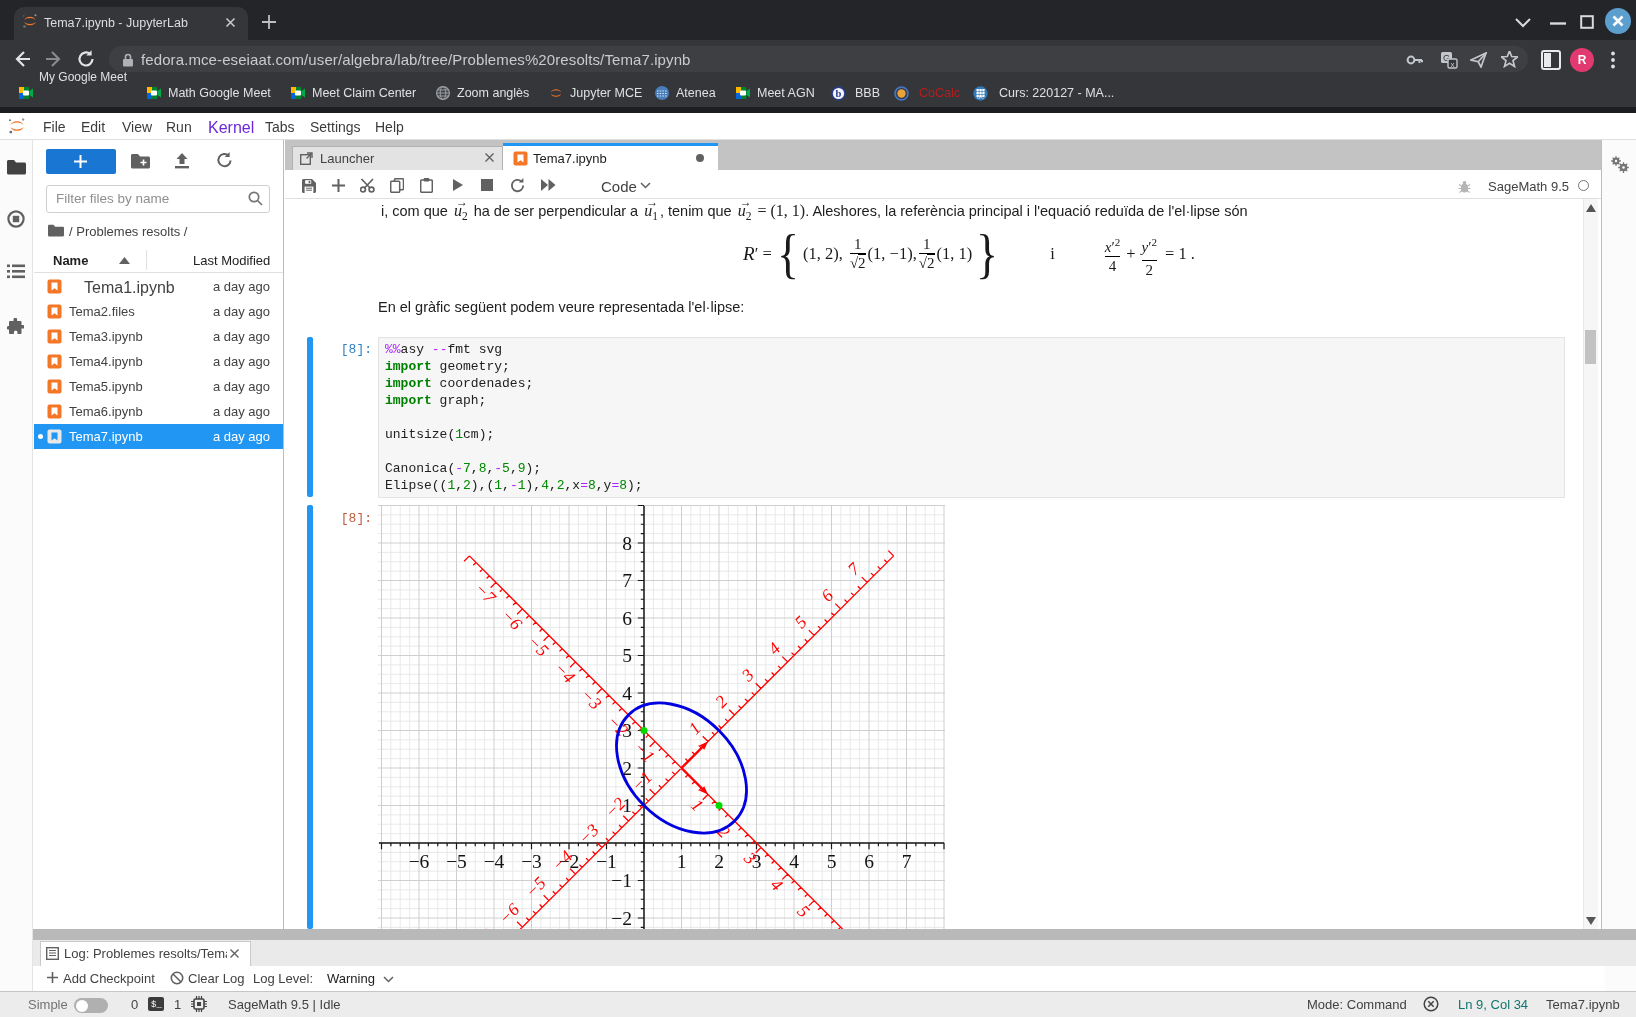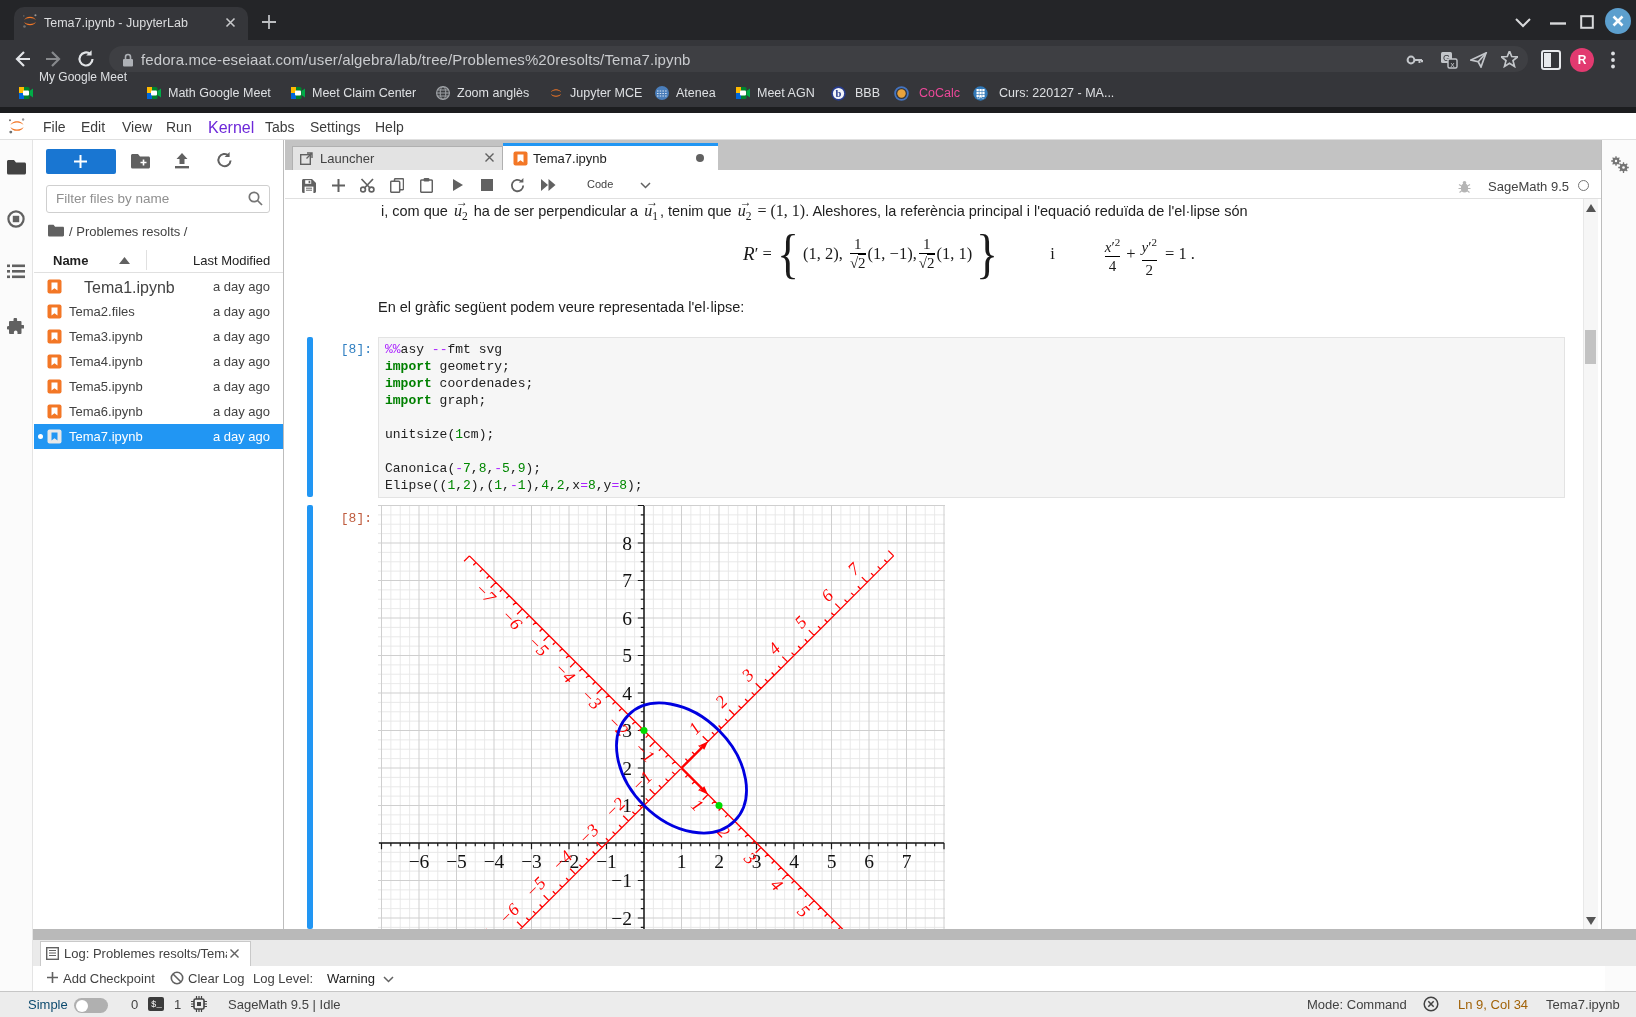--- a/index.html
+++ b/index.html
@@ -137,21 +137,21 @@
 <svg class="a" style="left:831px;top:86px" width="15" height="15">
     <circle cx="7.5" cy="7.5" r="7.2" fill="#283c8e"></circle>
     <circle cx="7.5" cy="7.5" r="5.6" fill="#f2f4fa"></circle>
     <text x="7.5" y="11.2" font-size="10.5" font-weight="bold" text-anchor="middle" fill="#283c8e" font-family="Liberation Serif">b</text>
   </svg>
 <div class="a" style="left:855px;top:86px;font-size:12.5px;color:#dee0e3">BBB</div>
 <svg class="a" style="left:894px;top:86px" width="15" height="15">
     <circle cx="7.5" cy="7.5" r="6.4" fill="none" stroke="#4474c0" stroke-width="1.8"></circle>
     <circle cx="7.5" cy="7.5" r="4.2" fill="#e8a33d"></circle>
   </svg>
-<div class="a" style="left:919px;top:86px;font-size:12.5px;color:#ec4899">CoCalc</div>
+<div class="a" style="left:919px;top:86px;font-size:12.5px;color:#b91c1c">CoCalc</div>
 <svg class="a" style="left:973px;top:86px" width="15" height="15">
     <circle cx="7.5" cy="7.5" r="7.2" fill="#3279b8"></circle>
     <g fill="#fff">
       <rect x="3.5" y="3" width="2.3" height="2.3"></rect>
       <rect x="6.4" y="3" width="2.3" height="2.3"></rect>
       <rect x="9.3" y="3" width="2.3" height="2.3"></rect>
       <rect x="3.5" y="5.9" width="2.3" height="2.3"></rect>
       <rect x="6.4" y="5.9" width="2.3" height="2.3"></rect>
       <rect x="9.3" y="5.9" width="2.3" height="2.3"></rect>
       <rect x="3.5" y="8.8" width="2.3" height="2.3"></rect>
@@ -324,21 +324,21 @@
     <rect x="0" y="0" width="12" height="12" fill="#616161"></rect>
   </svg>
 <svg class="a" style="left:510px;top:178px" width="15" height="15">
     <path d="M13.2 7.5a5.7 5.7 0 1 1-1.9-4.2" stroke="#616161" stroke-width="1.8" fill="none"></path>
     <path d="M13.4 0v4.6H8.8z" fill="#616161"></path>
   </svg>
 <svg class="a" style="left:540px;top:179px" width="16" height="12">
     <path d="M1 0L8 6L1 12z" fill="#616161"></path>
     <path d="M8.5 0L15.5 6L8.5 12z" fill="#616161"></path>
   </svg>
-<div class="a" style="left:587px;top:178px;font-size:11px;color:#424242">Code</div>
+<div class="a" style="left:601px;top:178px;font-size:15px;color:#424242">Code</div>
 <svg class="a" style="left:640px;top:182px" width="11" height="7">
     <path d="M1 1L5.5 5.5L10 1" stroke="#616161" stroke-width="1.5" fill="none"></path>
   </svg>
 <svg class="a" style="left:1458px;top:180px" width="13" height="13">
     <ellipse cx="6.5" cy="8" rx="3.6" ry="4.5" fill="#b5b5b5"></ellipse>
     <circle cx="6.5" cy="2.8" r="1.8" fill="#b5b5b5"></circle>
     <path d="M1 4.5L3.5 6M12 4.5L9.5 6M0.5 8.5h3M12.5 8.5h-3M1.5 12.5L4 10.5M11.5 12.5L9 10.5" stroke="#b5b5b5" stroke-width="1.1"></path>
   </svg>
 <div class="a" style="left:1440px;top:179px;width:129px;text-align:right;font-size:13px;color:#424242">SageMath 9.5</div>
 <div class="a" style="left:1578px;top:180px;width:11px;height:11px;border:1.6px solid #757575;border-radius:50%"></div>
@@ -497,33 +497,33 @@
     <circle cx="7" cy="7" r="5.7" fill="none" stroke="#616161" stroke-width="1.6"></circle>
     <path d="M3 3L11 11" stroke="#616161" stroke-width="1.6"></path>
   </svg>
 <div class="a" style="left:188px;top:971px;font-size:13px;color:#424242">Clear Log</div>
 <div class="a" style="left:253px;top:971px;font-size:13px;color:#424242">Log Level:</div>
 <div class="a" style="left:327px;top:971px;font-size:13px;color:#212121">Warning</div>
 <svg class="a" style="left:383px;top:976px" width="11" height="7">
     <path d="M1 1L5.5 5.5L10 1" stroke="#616161" stroke-width="1.5" fill="none"></path>
   </svg>
 <div class="a" style="left:0;top:991px;width:1636px;height:26px;background:#ececec;border-top:1px solid #c6c6c6"></div>
-<div class="a" style="left:28px;top:997px;font-size:13px;color:#0c4a6e">Simple</div>
+<div class="a" style="left:28px;top:997px;font-size:13px;color:#737373">Simple</div>
 <div class="a" style="left:74px;top:998px;width:34px;height:15px;border-radius:8px;background:#b0b0b0"></div>
 <div class="a" style="left:76px;top:999.5px;width:12px;height:12px;border-radius:50%;background:#fff"></div>
 <div class="a" style="left:131px;top:997px;font-size:13px;color:#424242">0</div>
 <svg class="a" style="left:148px;top:997px" width="16" height="14">
     <rect width="16" height="14" rx="2" fill="#3b3b3b"></rect>
     <text x="3" y="10" font-size="9" fill="#fff" font-family="Liberation Mono">$_</text>
   </svg>
 <div class="a" style="left:174px;top:997px;font-size:13px;color:#424242">1</div>
 <svg class="a" style="left:191px;top:996px" width="16" height="16">
     <rect x="3" y="3" width="10" height="10" rx="1.5" fill="none" stroke="#424242" stroke-width="1.6"></rect>
     <rect x="6" y="6" width="4" height="4" fill="#424242"></rect>
     <path d="M5.5 0v3M8 0v3M10.5 0v3M5.5 13v3M8 13v3M10.5 13v3M0 5.5h3M0 8h3M0 10.5h3M13 5.5h3M13 8h3M13 10.5h3" stroke="#424242" stroke-width="1.2"></path>
   </svg>
 <div class="a" style="left:228px;top:997px;font-size:13px;color:#424242">SageMath 9.5 | Idle</div>
 <div class="a" style="left:1307px;top:997px;font-size:13px;color:#424242">Mode: Command</div>
 <svg class="a" style="left:1423px;top:996px" width="16" height="16">
     <circle cx="8" cy="8" r="6.8" fill="none" stroke="#424242" stroke-width="1.5"></circle>
     <path d="M5.3 5.3L10.7 10.7M10.7 5.3L5.3 10.7" stroke="#424242" stroke-width="1.5"></path>
   </svg>
-<div class="a" style="left:1458px;top:997px;font-size:13px;color:#a16207">Ln 9, Col 34</div>
+<div class="a" style="left:1458px;top:997px;font-size:13px;color:#0f766e">Ln 9, Col 34</div>
 <div class="a" style="left:1546px;top:997px;font-size:13px;color:#424242">Tema7.ipynb</div>
 </body></html>

